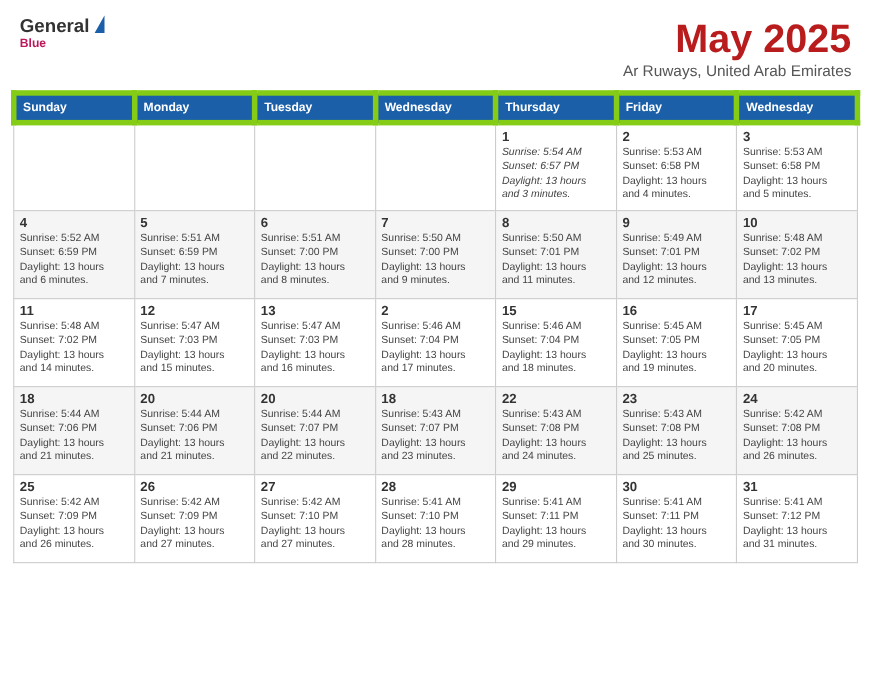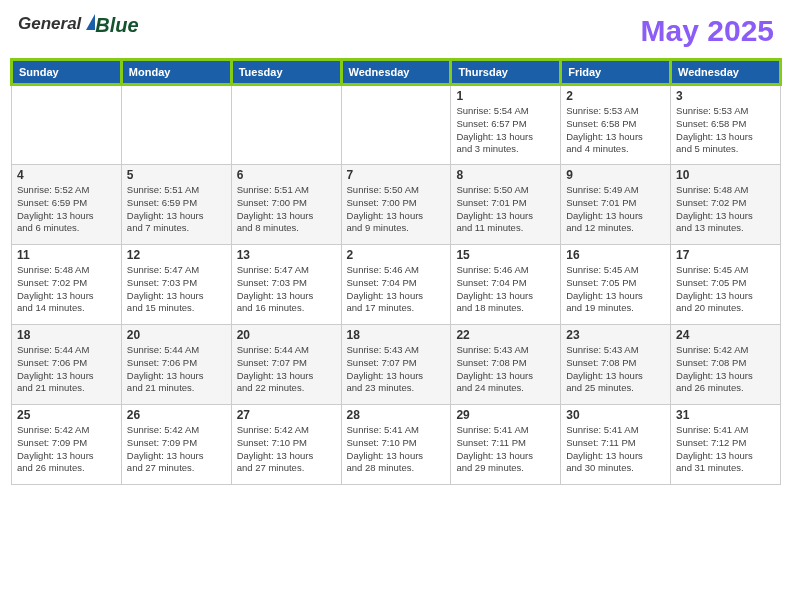--- a/index.html
+++ b/index.html
@@ -12,48 +12,47 @@
     }
     .header-area {
       display: flex;
       justify-content: space-between;
       align-items: flex-start;
       margin-bottom: 6px;
       padding: 4px 8px;
     }
     .logo {
       display: flex;
-      flex-direction: row;
+      flex-direction: column;
       align-items: flex-start;
-      font-style: italic;
     }
     .title-area {
       text-align: right;
     }
     .main-title {
-      font-size: 30px;
+      font-size: 36px;
       font-weight: bold;
-      color: #8b5cf6;
+      color: #b91c1c;
     }
     .subtitle {
       font-size: 14px;
       color: #555;
     }
     .calendar {
       width: 100%;
       border-collapse: collapse;
       font-size: 10px;
     }
     .calendar th {
       background-color: #1a5fa8;
       color: #fff;
       text-align: left;
       padding: 5px 6px;
       font-size: 11px;
-      border: 3px solid #84cc16;
+      border: 5px solid #84cc16;
     }
     .calendar td {
       border: 1px solid #ccc;
       vertical-align: top;
       padding: 3px 5px;
       width: calc(100% / 7);
       min-height: 70px;
       height: 80px;
     }
     .calendar tr:nth-child(even) td {
@@ -95,24 +94,25 @@
   </style>
 </head>
 <body>
 
 <div class="header-area">
   <div class="logo">
     <div class="logo-wrapper">
       <span style="font-size:17px;font-weight:bold;color:#333;">General</span>
       <span class="logo-arrow"></span>
     </div>
-    <span style="font-size:20px;font-weight:bold;color:#14532d;">Blue</span>
+    <span style="font-size:11px;font-weight:bold;color:#be185d;">Blue</span>
   </div>
   <div class="title-area">
     <div class="main-title">May 2025</div>
+    <div class="subtitle">Ar Ruways, United Arab Emirates</div>
   </div>
 </div>
 
 <table class="calendar">
   <thead>
     <tr>
     <th>Sunday</th>
         <th>Monday</th>
         <th>Tuesday</th>
         <th>Wednesday</th>
@@ -122,21 +122,21 @@
       </tr>
   </thead>
   <tbody id="calendar-body">
   <tr>
         <td class="empty-cell"></td>
         <td class="empty-cell"></td>
         <td class="empty-cell"></td>
         <td class="empty-cell"></td>
         <td>
           <span class="day-number">1</span>
-          <div class="day-info" style="white-space: pre-line;">Sunrise: 5:54 AM
+          <div class="day-info" style="white-space: pre-line; font-style: italic;">Sunrise: 5:54 AM
 Sunset: 6:57 PM
 Daylight: 13 hours
 and 3 minutes.</div>
         </td>
         <td>
           <span class="day-number">2</span>
           <div class="day-info" style="white-space: pre-line;">Sunrise: 5:53 AM
 Sunset: 6:58 PM
 Daylight: 13 hours
 and 4 minutes.</div>

